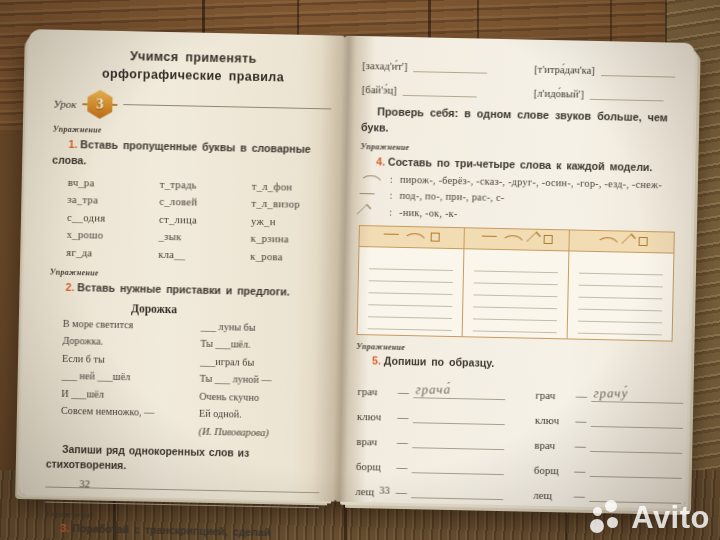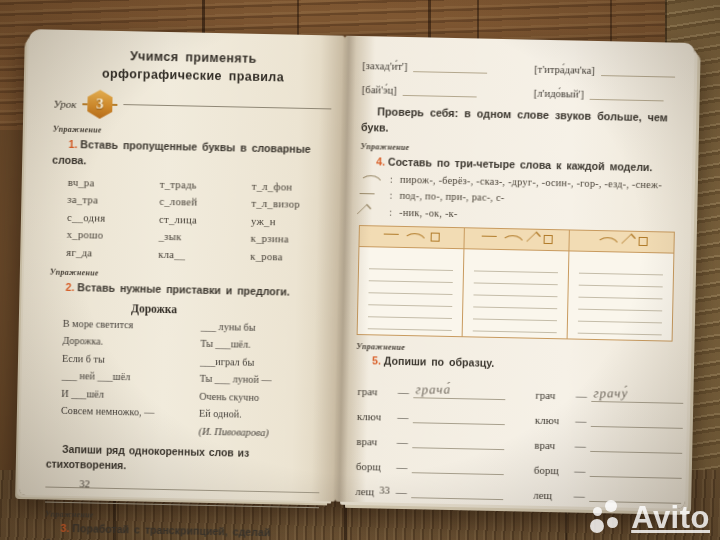--- a/index.html
+++ b/index.html
@@ -111,21 +111,21 @@
 
   .ex5-grid { display:grid; grid-template-columns:1fr 1fr; column-gap:30px; margin:3px 0 0 2px; font:11px "Liberation Serif", serif; color:#423d35; }
   .ex5-row { display:flex; align-items:flex-end; height:25px; }
   .ex5-word { width:36px; }
   .ex5-dash { width:20px; text-align:center; }
   .w-line { position:relative; width:92px; border-bottom:1px solid #a8a08d; height:14px; }
   .cursive { position:absolute; left:2px; bottom:0; font:italic 13px "Liberation Serif", serif; color:#6e675c; transform:rotate(-2deg); letter-spacing:1px; white-space:nowrap; }
 
   
   .watermark { position:absolute; right:10px; bottom:4px; display:flex; align-items:center; gap:7px;
-    color:rgba(255,255,255,.82); font:700 31px "Liberation Sans", sans-serif; letter-spacing:.5px;text-decoration:underline; }
+    color:rgba(255,255,255,.82); font:700 31px "Liberation Sans", sans-serif; letter-spacing:.5px; }
   .wm-dots { position:relative; width:34px; height:36px; }
   .wm-dots i { position:absolute; border-radius:50%; background:rgba(255,255,255,.82); }
   .d1 { width:9px;  height:9px;  left:3px;  top:7px; }
   .d2 { width:12px; height:12px; left:15px; top:0; }
   .d3 { width:14px; height:14px; left:0;   top:19px; }
   .d4 { width:11px; height:11px; left:17px; top:17px; }
 </style>
 </head>
 <body>
 

